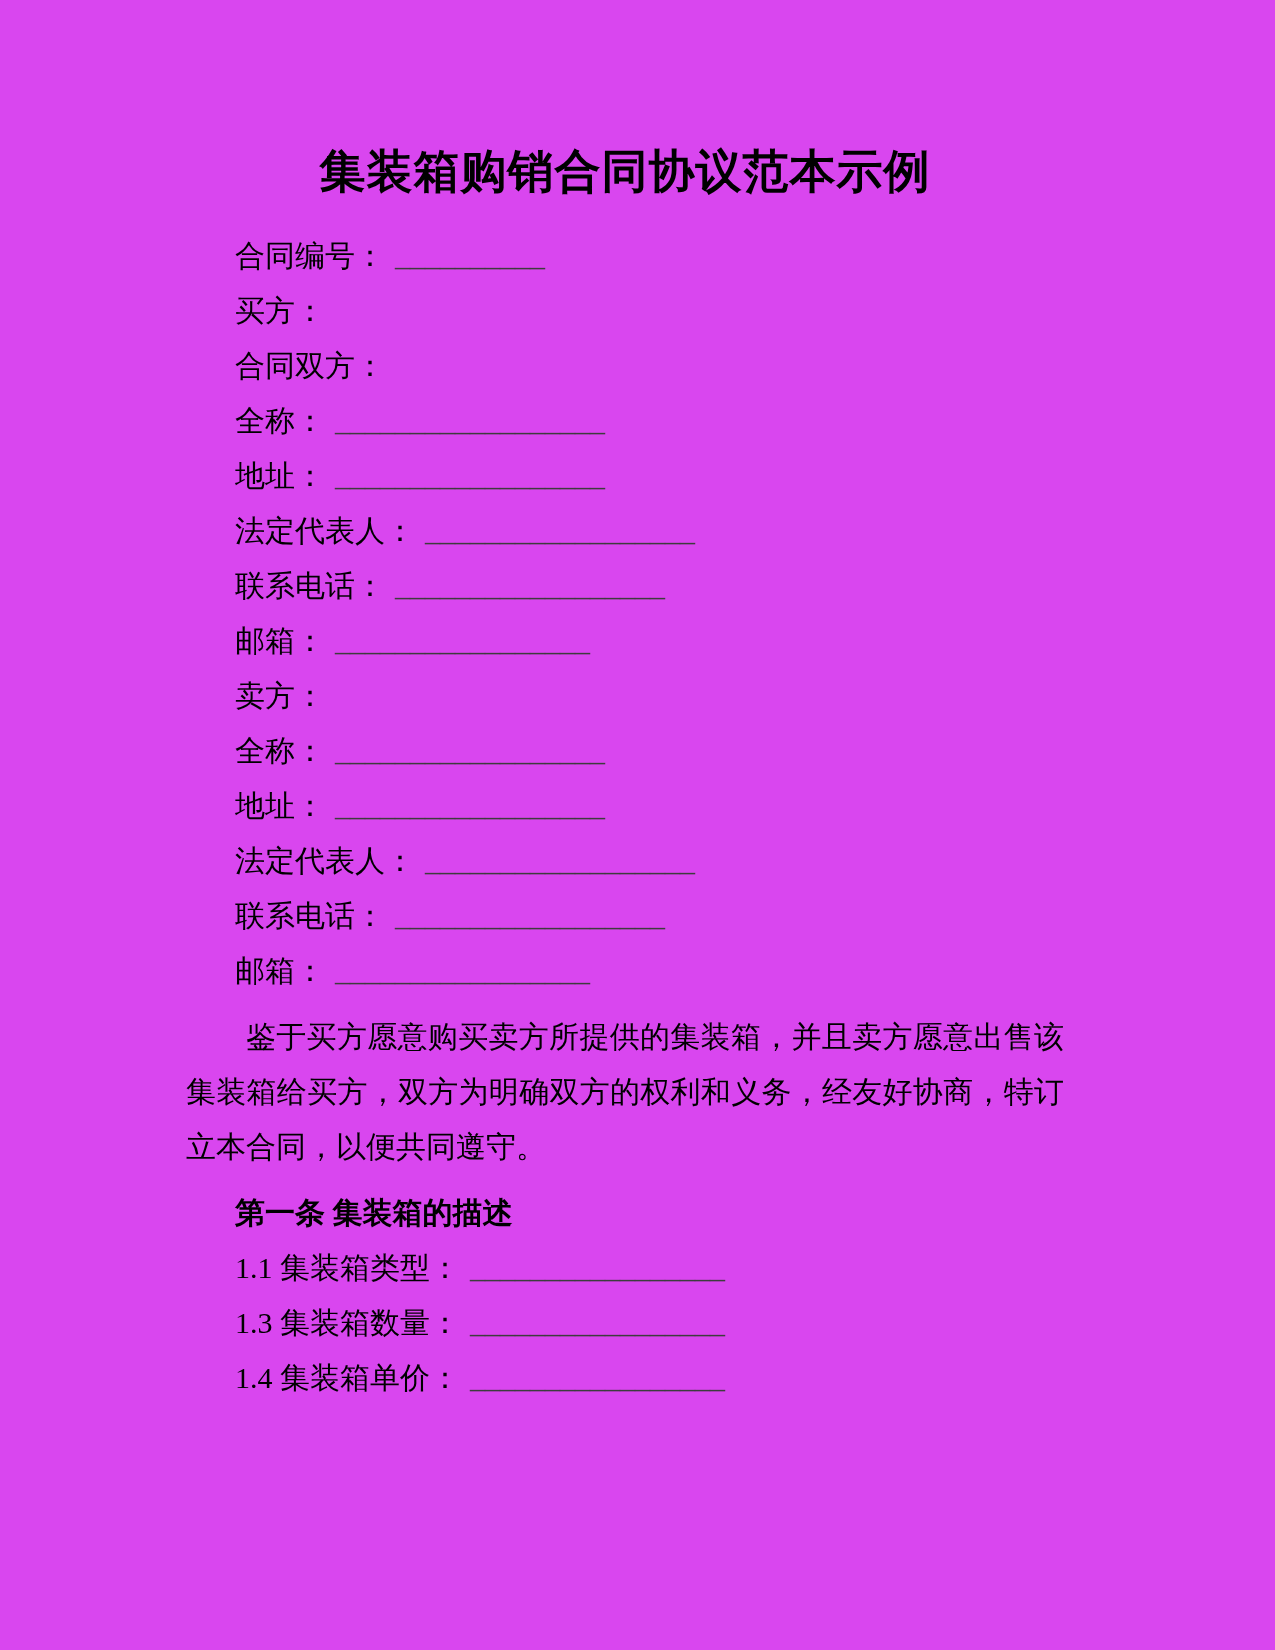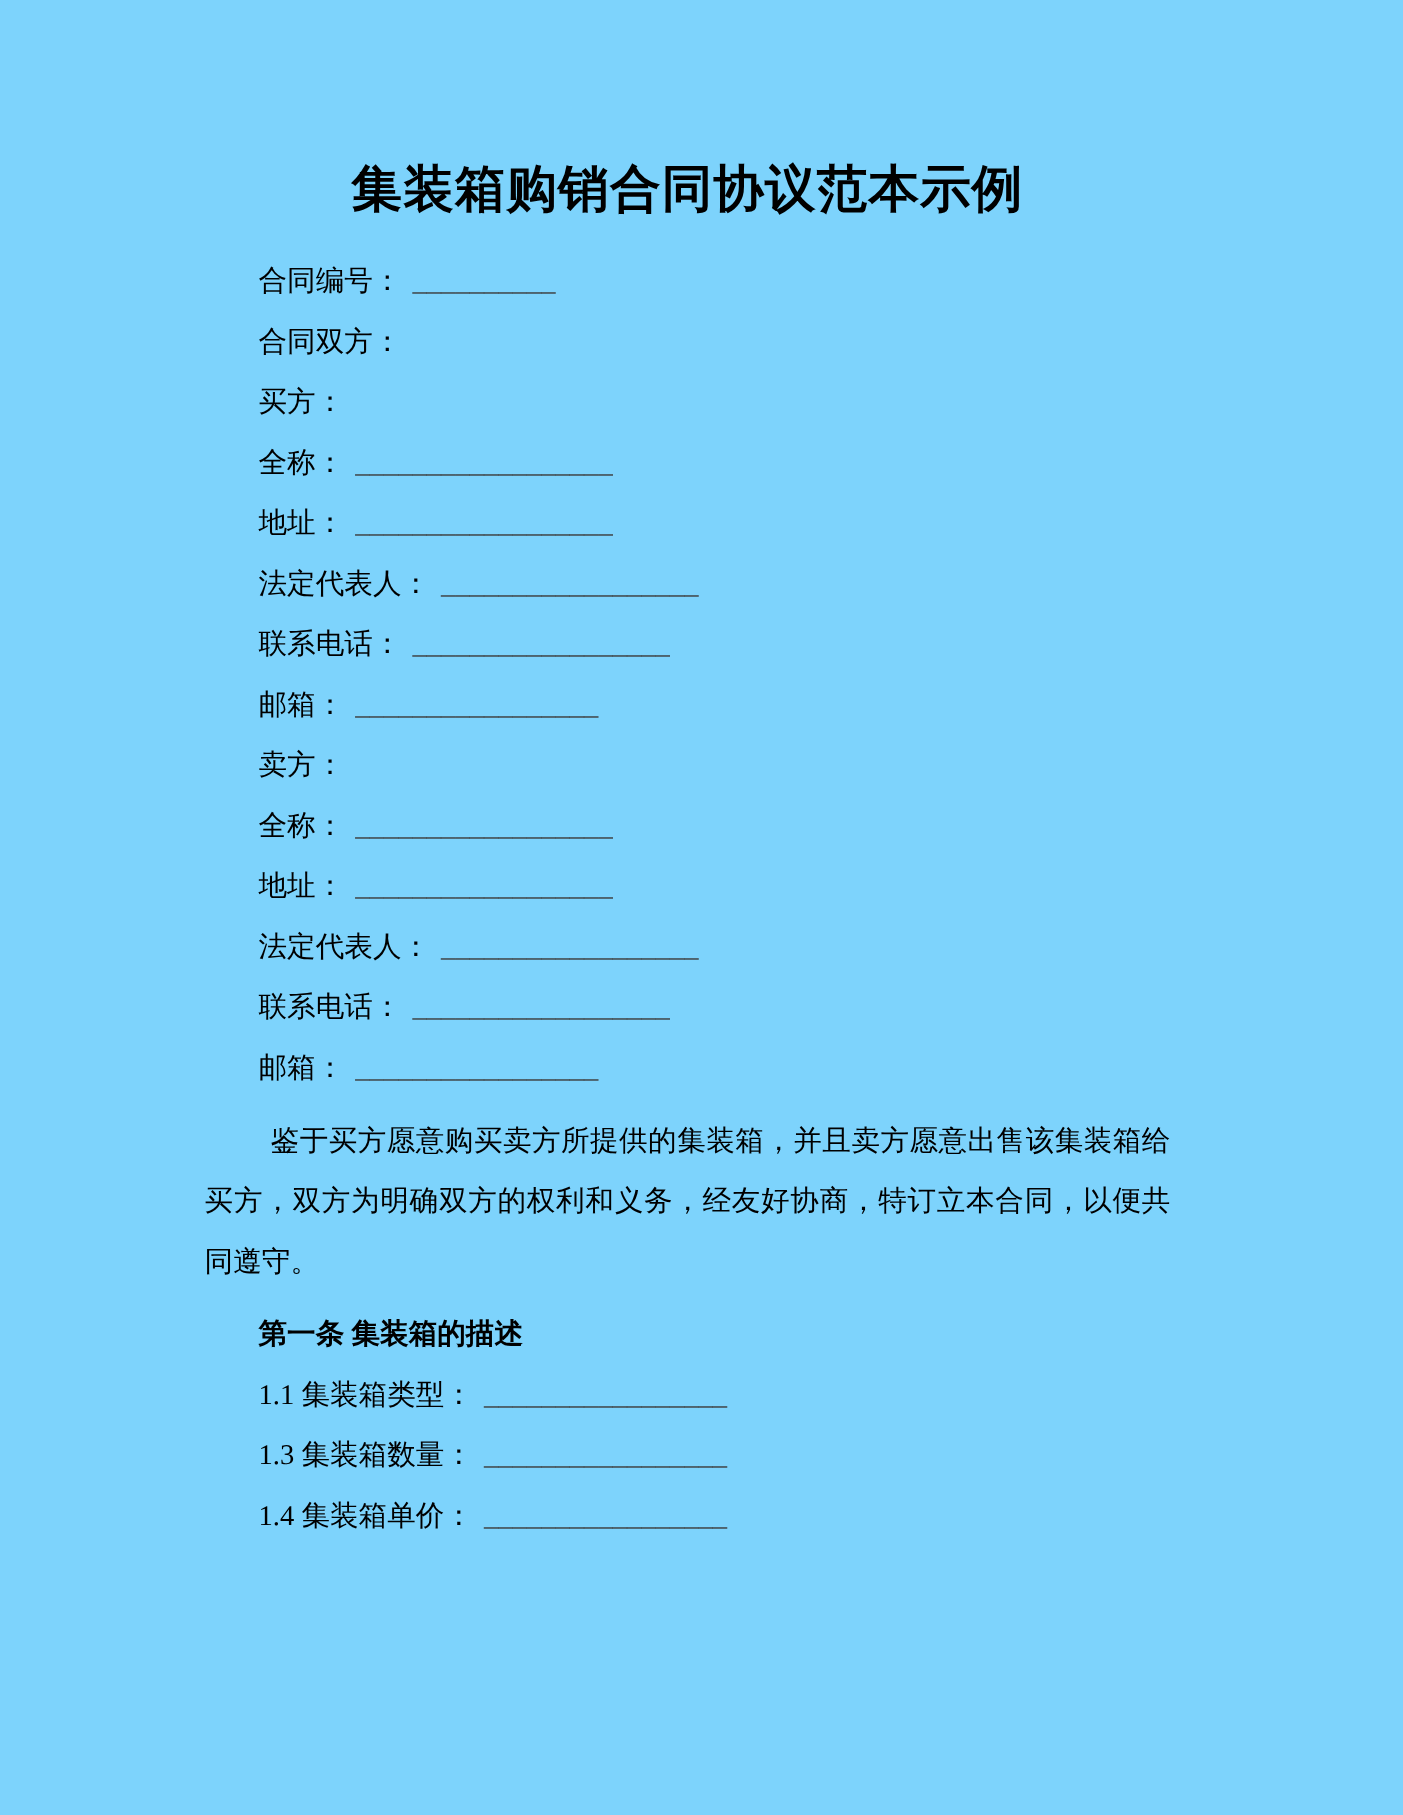--- a/index.html
+++ b/index.html
@@ -12,32 +12,32 @@
     height: 1650px;
     font-family: "Liberation Serif", "DejaVu Serif", serif;
     color: #000000;
     overflow: hidden;
   }
   .page {
     box-sizing: border-box;
     width: 1275px;
     height: 1650px;
     padding: 142px 200px 0 175px;
-    background: #7dd3fc;
+    background: #d946ef;
   }
   .title {
     font-size: 46px;
     font-weight: 700;
     text-align: center;
     line-height: 60px;
     margin: 0 0 26px 0;
     letter-spacing: 1px;
   }
   .content {
-    font-size: 26px;
+    font-size: 30px;
     line-height: 55px;
   }
   .row {
     text-indent: 60px;
     white-space: nowrap;
   }
   .blank {
     margin-left: 10px;
     color: #3d3d3d;
     letter-spacing: 0;
@@ -54,22 +54,22 @@
 </head>
 <body>
 
 <div class="page">
 
   <h1 class="title">集装箱购销合同协议范本示例</h1>
 
   <div class="content">
 
     <div class="row"><span>合同编号：</span><span class="blank">__________</span></div>
+    <div class="row"><span>买方：</span><span class="blank"></span></div>
     <div class="row"><span>合同双方：</span><span class="blank"></span></div>
-    <div class="row"><span>买方：</span><span class="blank"></span></div>
     <div class="row"><span>全称：</span><span class="blank">__________________</span></div>
     <div class="row"><span>地址：</span><span class="blank">__________________</span></div>
     <div class="row"><span>法定代表人：</span><span class="blank">__________________</span></div>
     <div class="row"><span>联系电话：</span><span class="blank">__________________</span></div>
     <div class="row"><span>邮箱：</span><span class="blank">_________________</span></div>
     <div class="row"><span>卖方：</span><span class="blank"></span></div>
     <div class="row"><span>全称：</span><span class="blank">__________________</span></div>
     <div class="row"><span>地址：</span><span class="blank">__________________</span></div>
     <div class="row"><span>法定代表人：</span><span class="blank">__________________</span></div>
     <div class="row"><span>联系电话：</span><span class="blank">__________________</span></div>

